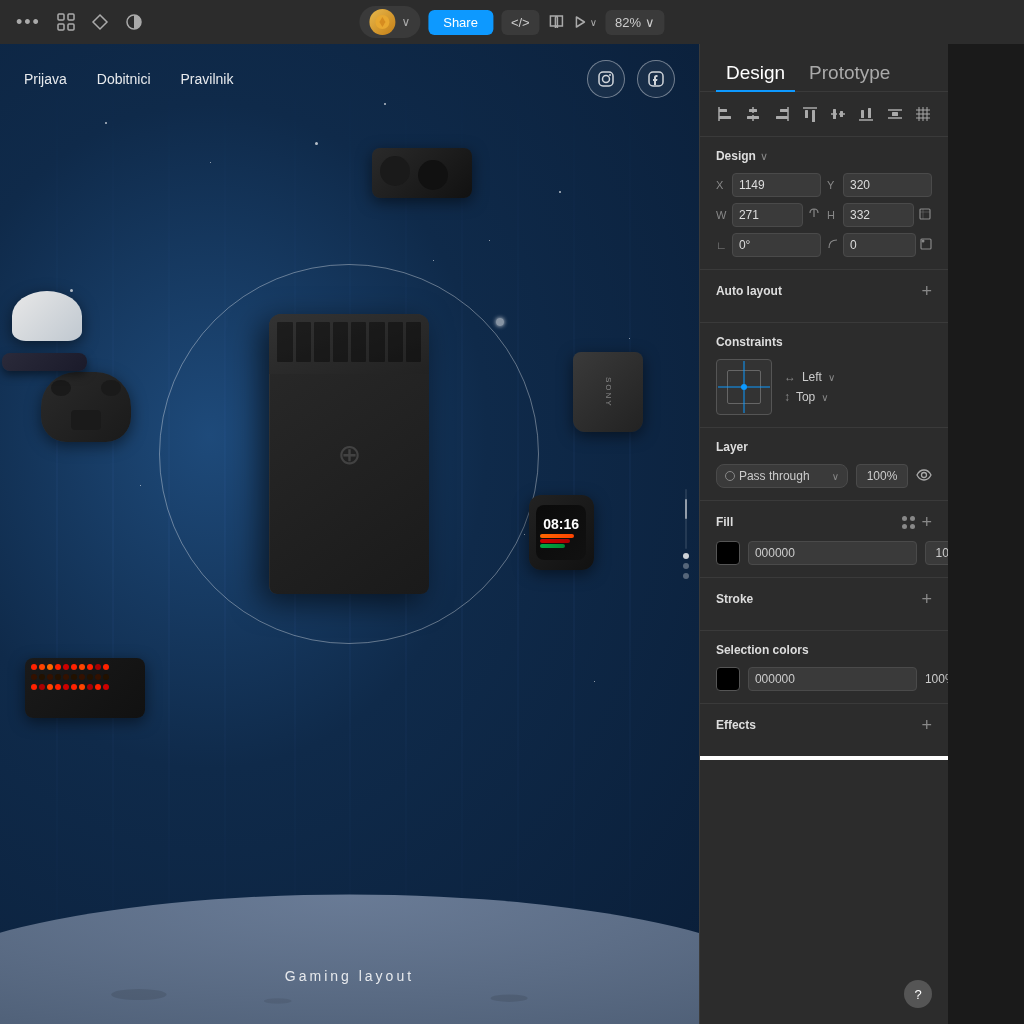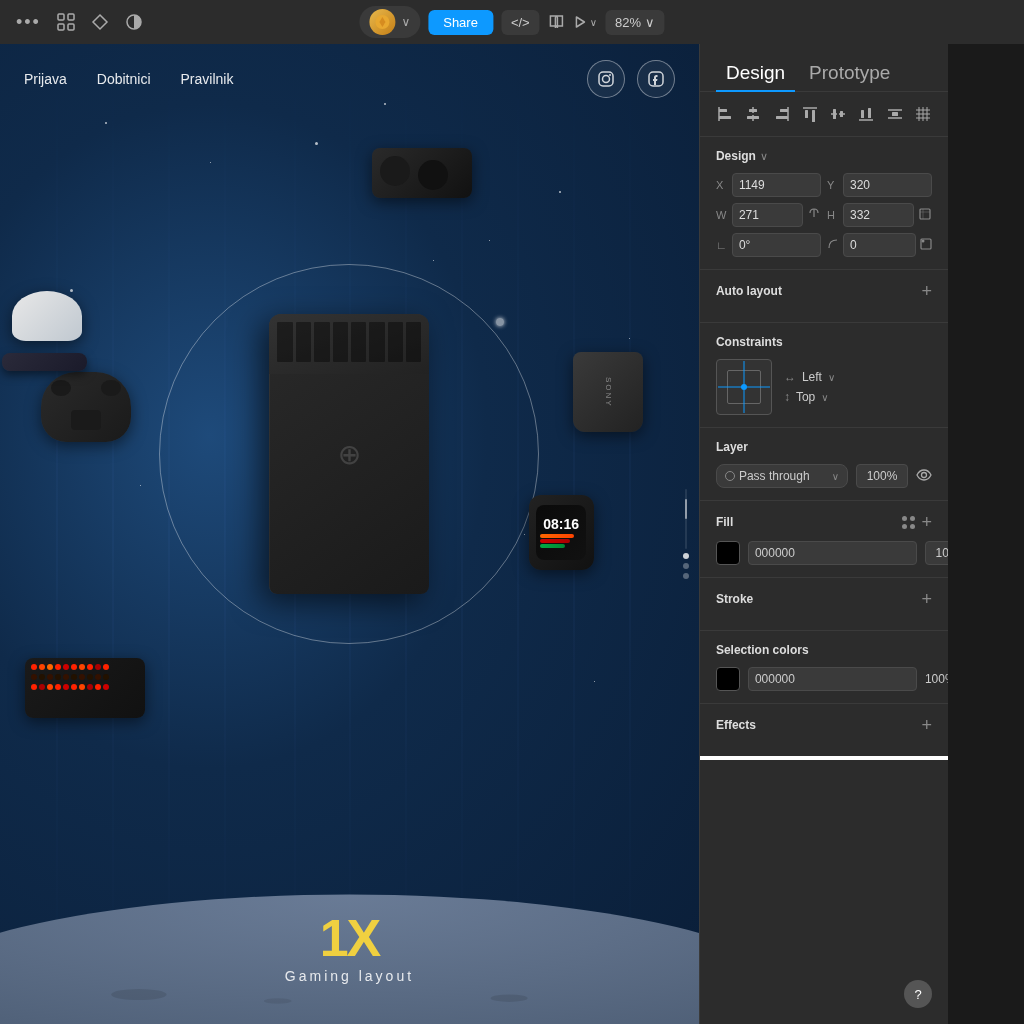--- a/index.html
+++ b/index.html
@@ -809,21 +809,20 @@
         </radialGradient>
       </defs>
       <ellipse cx="377" cy="180" rx="500" ry="120" fill="url(#moonGrad)"></ellipse>
 
       <ellipse cx="150" cy="168" rx="30" ry="6" fill="rgba(0,0,0,0.1)"></ellipse>
       <ellipse cx="550" cy="172" rx="20" ry="4" fill="rgba(0,0,0,0.1)"></ellipse>
       <ellipse cx="300" cy="175" rx="15" ry="3" fill="rgba(0,0,0,0.08)"></ellipse>
     </svg>
 
     <div class="prize-text">
-      <div class="prize-number">1X</div>
       <div class="prize-label">Gaming layout</div>
     </div>
 
     <div class="scroll-indicator">
       <div class="scroll-bar">
         <div class="scroll-thumb"></div>
       </div>
       <div class="scroll-dot active"></div>
       <div class="scroll-dot"></div>
       <div class="scroll-dot"></div>

